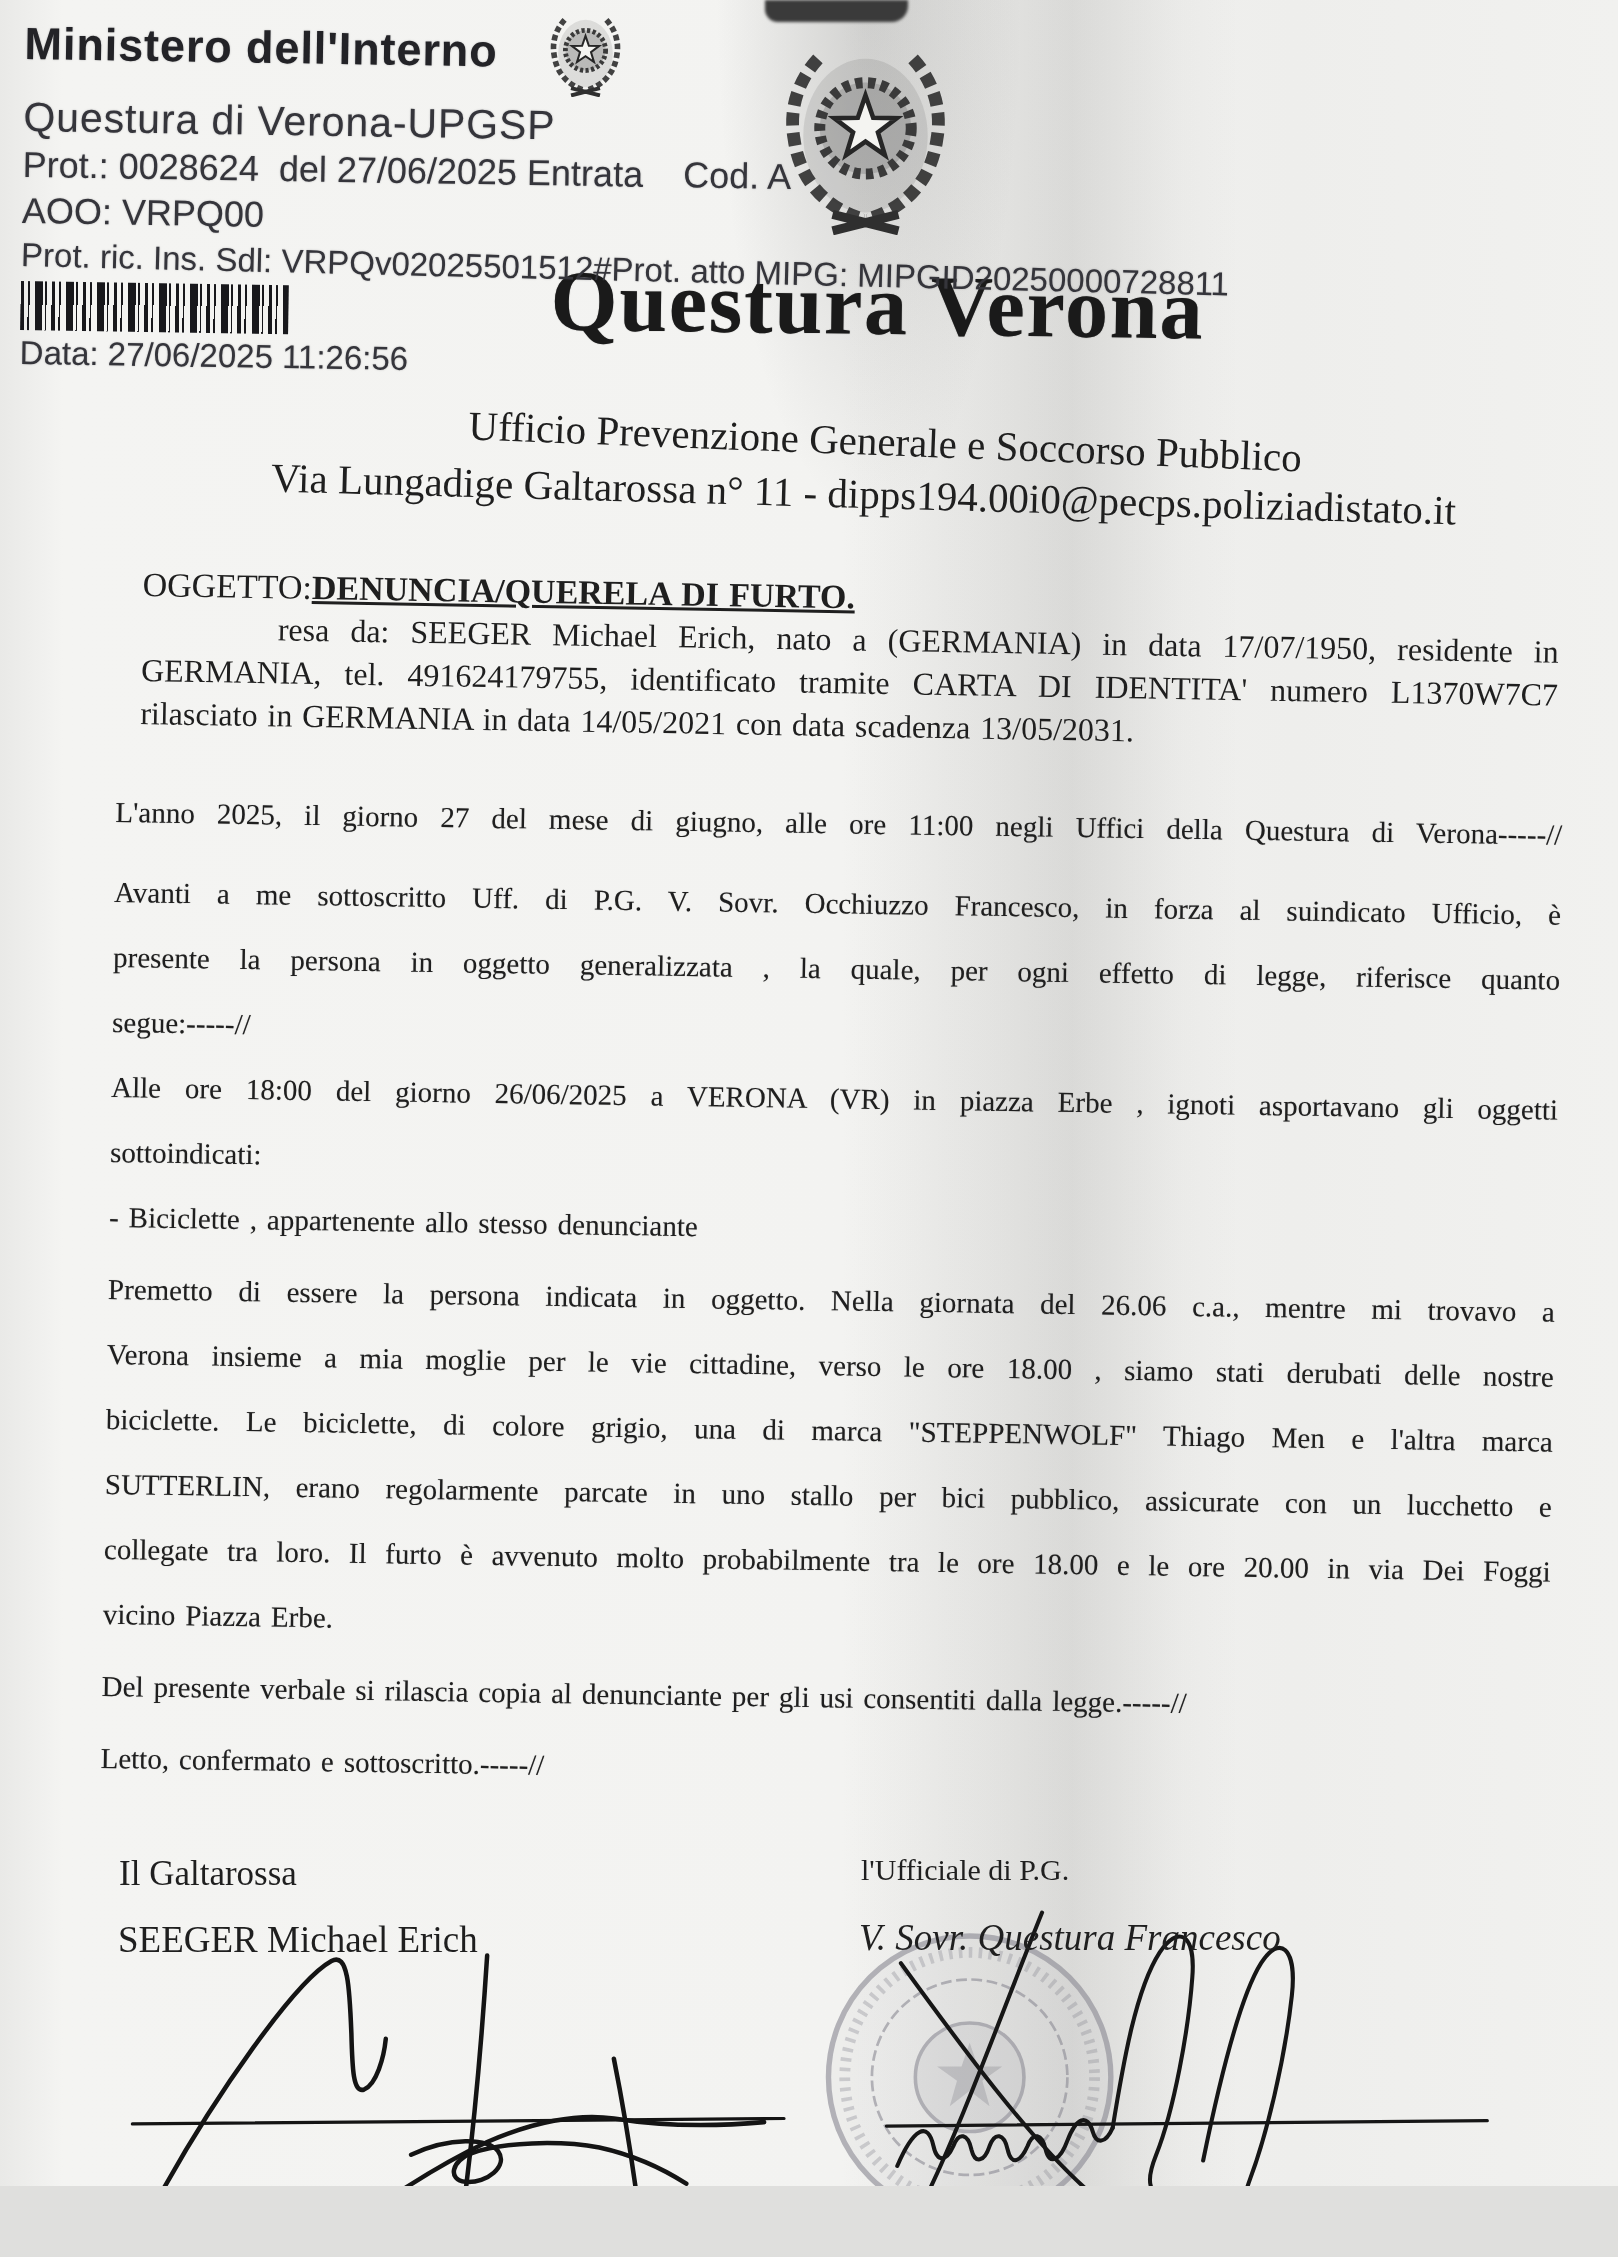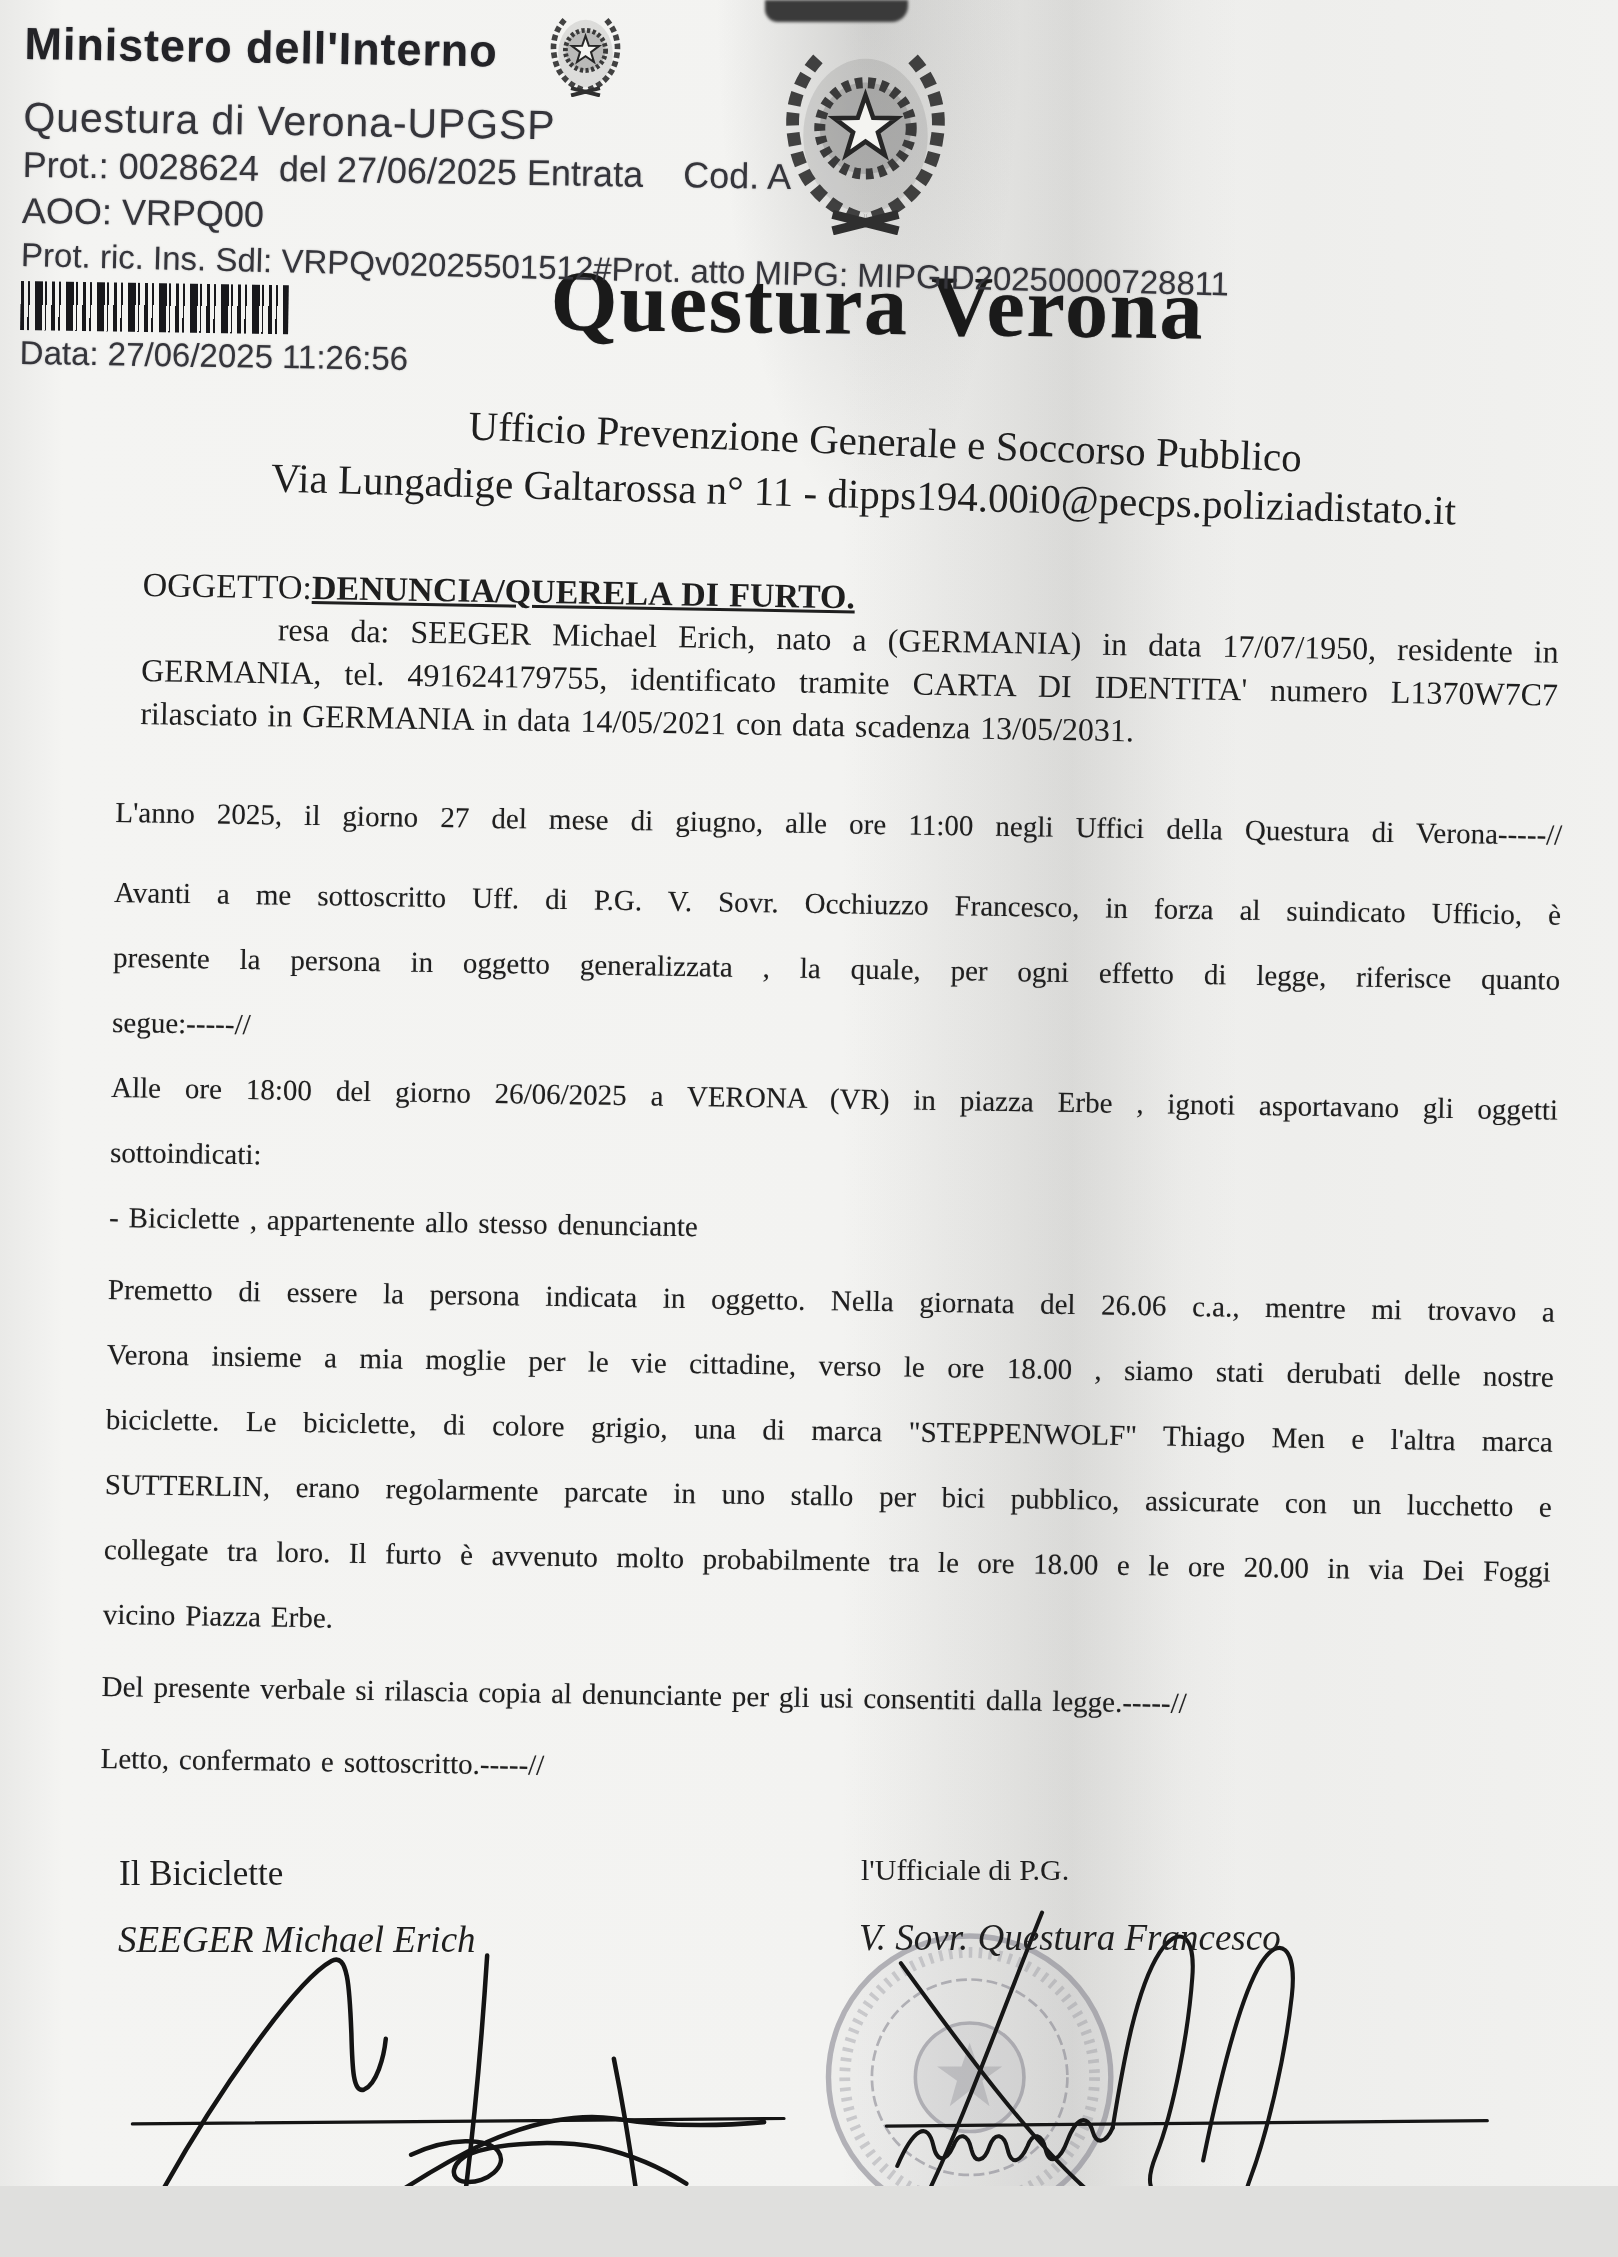--- a/index.html
+++ b/index.html
@@ -49,21 +49,21 @@
 
   .body-lines{position:absolute;left:116px;top:780px;width:1447px;font-size:29px;line-height:65px;
     transform:rotate(0.9deg);transform-origin:left top;word-spacing:2.7px;
     text-shadow:0 0 0.9px rgba(0,0,0,0.35);}
   .bl{text-align:justify;height:65px;}
   .bl.full{text-align-last:justify;}
   .bl.mt{margin-top:14.5px;}
   .bl.mt8{margin-top:7.2px;}
 
   .sig-label-left{position:absolute;left:119px;top:1854px;font-size:35px;z-index:2;}
-  .sig-name-left{position:absolute;left:118px;top:1918px;font-size:37px;font-style:italic;z-index:2;}
+  .sig-name-left{position:absolute;left:118px;top:1918px;font-size:37px;z-index:2;}
   .sig-label-right{position:absolute;left:861px;top:1853px;font-size:30px;z-index:2;}
   .sig-name-right{position:absolute;left:859px;top:1916px;font-size:37px;font-style:italic;z-index:2;}
   .sig-left-svg{position:absolute;left:107px;top:1950px;width:706px;height:299px;z-index:1;}
   .sig-right-svg{position:absolute;left:814px;top:1889px;width:724px;height:362px;z-index:1;}
 </style>
 </head>
 <body>
 
 <svg width="0" height="0" style="position:absolute">
   <defs>
@@ -123,21 +123,21 @@
     <div class="bl full mt8">Premetto di essere la persona indicata in oggetto. Nella giornata del 26.06 c.a., mentre mi trovavo a</div>
     <div class="bl full">Verona insieme a mia moglie per le vie cittadine, verso le ore 18.00 , siamo stati derubati delle nostre</div>
     <div class="bl full">biciclette. Le biciclette, di colore grigio, una di marca "STEPPENWOLF" Thiago Men e l'altra marca</div>
     <div class="bl full">SUTTERLIN, erano regolarmente parcate in uno stallo per bici pubblico, assicurate con un  lucchetto e</div>
     <div class="bl full">collegate tra loro. Il furto è avvenuto molto probabilmente tra le ore 18.00 e le ore 20.00 in via Dei Foggi</div>
     <div class="bl">vicino Piazza Erbe.</div>
     <div class="bl mt8">Del presente verbale si rilascia copia al denunciante per gli usi consentiti dalla legge.-----//</div>
     <div class="bl mt8">Letto, confermato e sottoscritto.-----//</div>
   </div>
 
-  <div class="sig-label-left">Il Biciclette</div>
+  <div class="sig-label-left">Il Galtarossa</div>
   <div class="sig-name-left">SEEGER Michael Erich</div>
   <div class="sig-label-right">l'Ufficiale di P.G.</div>
   <div class="sig-name-right">V. Sovr. Questura Francesco</div>
 
   <svg class="sig-left-svg" viewBox="0 0 780 330">
     <g fill="none" stroke="#141414" stroke-width="5" stroke-linecap="round" stroke-linejoin="round">
       <path d="M28,192 L748,186" stroke-width="3.5"></path>
       <path d="M60,268 C120,160 208,34 248,12 C266,2 268,40 270,92 C271,132 272,158 284,154 C298,148 306,118 308,98"></path>
       <path d="M236,328 C300,280 360,240 420,212 C470,190 520,180 560,186 C610,194 660,196 726,190"></path>
       <path d="M420,6 C414,100 404,210 392,298"></path>

